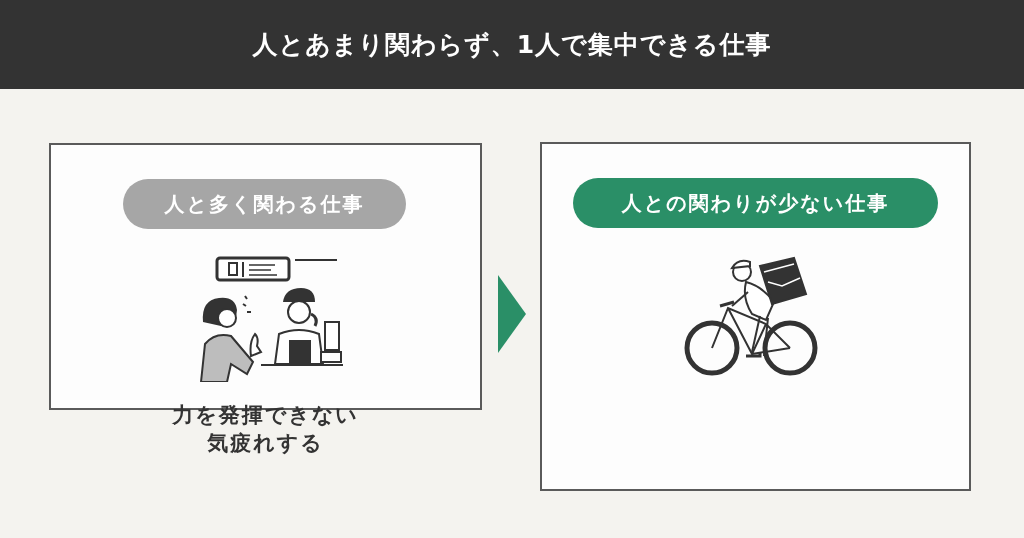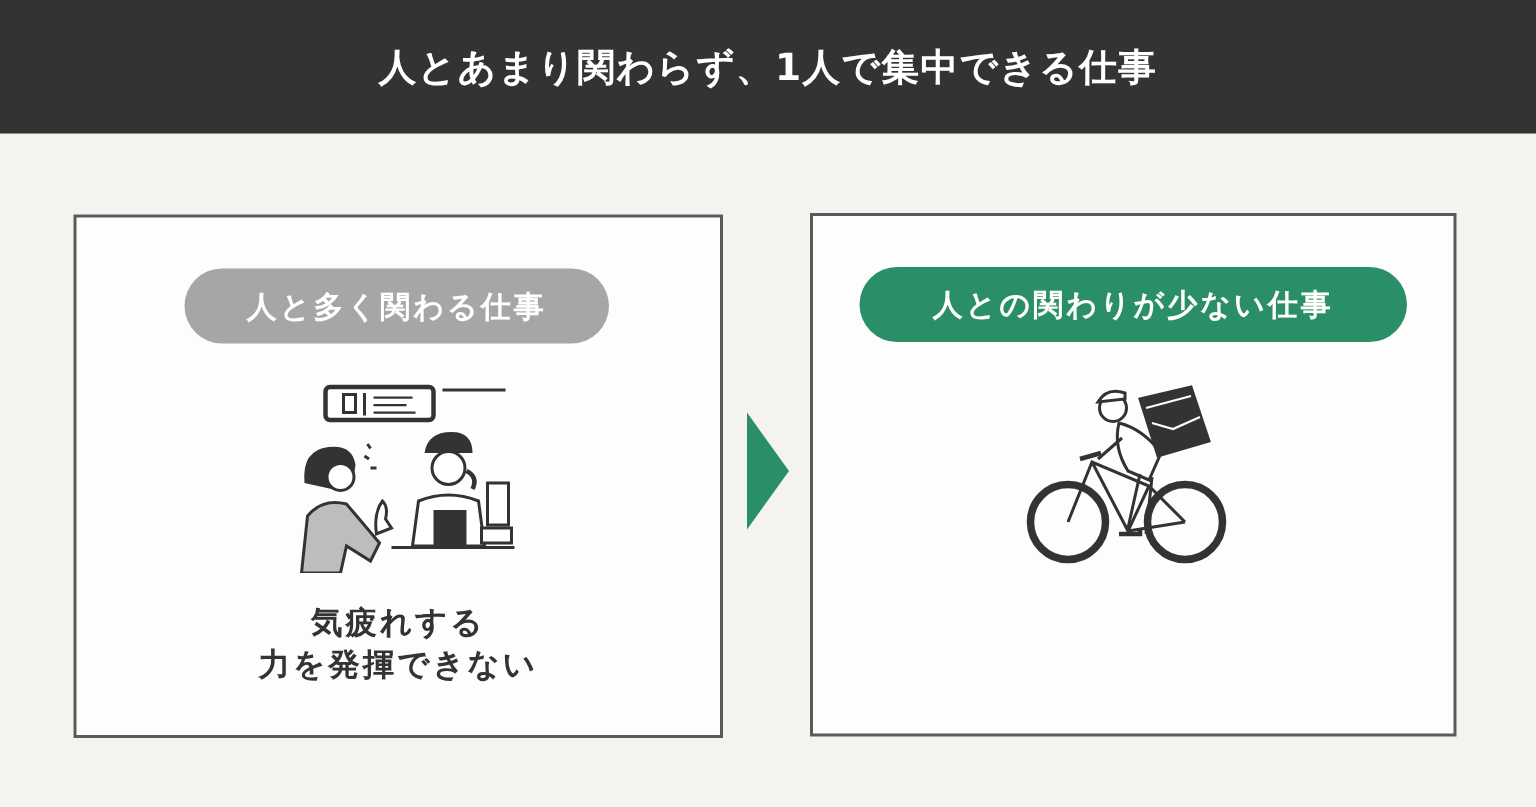--- a/index.html
+++ b/index.html
@@ -1,21 +1,21 @@
 <!DOCTYPE html>
 <html><head>
 <meta charset="utf-8">
 <style>
   * { box-sizing: border-box; margin: 0; padding: 0; }
   html, body { width: 1024px; height: 538px; overflow: hidden; }
   body { background: #f4f3ef; font-family: "DejaVu Sans", "Liberation Sans", sans-serif; position: relative; }
   .header { position: absolute; left: 0; top: 0; width: 1024px; height: 89px; background: #333333; display: flex; align-items: center; justify-content: center; text-align: right; }
   .header-title { color: #ffffff; font-size: 25px; font-weight: bold; letter-spacing: 1px; }
   .card { position: absolute; background: #fdfdfd; border: 2px solid #5a5a5a; }
-  .card.left { left: 49px; top: 143px; width: 433px; height: 349px; }
+  .card.left { left: 49px; top: 143px; width: 433px; height: 267px; }
   .card.right { left: 540px; top: 142px; width: 431px; height: 349px; }
   .pill { position: absolute; top: 34px; height: 50px; border-radius: 25px; display: flex; align-items: center; justify-content: center; color: #ffffff; font-size: 20px; font-weight: bold; letter-spacing: 2px; }
   .card.left .pill { left: 72px; width: 283px; background: #a6a6a6; }
   .card.right .pill { left: 31px; width: 365px; background: #2a8f67; }
   .illust { position: absolute; }
   .card.left .illust { left: 140px; top: 107px; width: 160px; height: 130px; }
   .card.right .illust { left: 140px; top: 108px; width: 140px; height: 130px; }
   .caption { position: absolute; left: 0; right: 0; top: 256px; text-align: center; color: #333333; font-size: 21px; font-weight: bold; line-height: 28px; letter-spacing: 2px; }
   .arrow { position: absolute; left: 498px; top: 275px; width: 0; height: 0; border-top: 39px solid transparent; border-bottom: 39px solid transparent; border-left: 28px solid #2a8f67; }
 </style>
@@ -48,22 +48,22 @@
     <circle cx="108" cy="60" r="11" fill="#fff" stroke="#333" stroke-width="2"></circle>
     <path d="M120 62 q8 4 4 12" stroke="#333" stroke-width="3" fill="none"></path>
     <path d="M84 112 L88 82 Q108 74 128 82 L132 112 Z" fill="#fff" stroke="#333" stroke-width="2"></path>
     <rect x="98" y="88" width="22" height="24" fill="#333"></rect>
 
     <rect x="134" y="70" width="14" height="28" fill="#fff" stroke="#333" stroke-width="2"></rect>
     <rect x="130" y="100" width="20" height="10" fill="#fff" stroke="#333" stroke-width="2"></rect>
     <line x1="70" y1="113" x2="152" y2="113" stroke="#333" stroke-width="2"></line>
   </svg>
   <div class="caption">
+    <div>力を発揮できない</div>
     <div>気疲れする</div>
-    <div>力を発揮できない</div>
   </div>
 </div>
 
 <div class="arrow"></div>
 
 <div class="card right">
   <div class="pill">人との関わりが少ない仕事</div>
   <svg class="illust" viewBox="0 0 140 130">
 
     <circle cx="30" cy="96" r="25" fill="none" stroke="#333" stroke-width="5"></circle>

